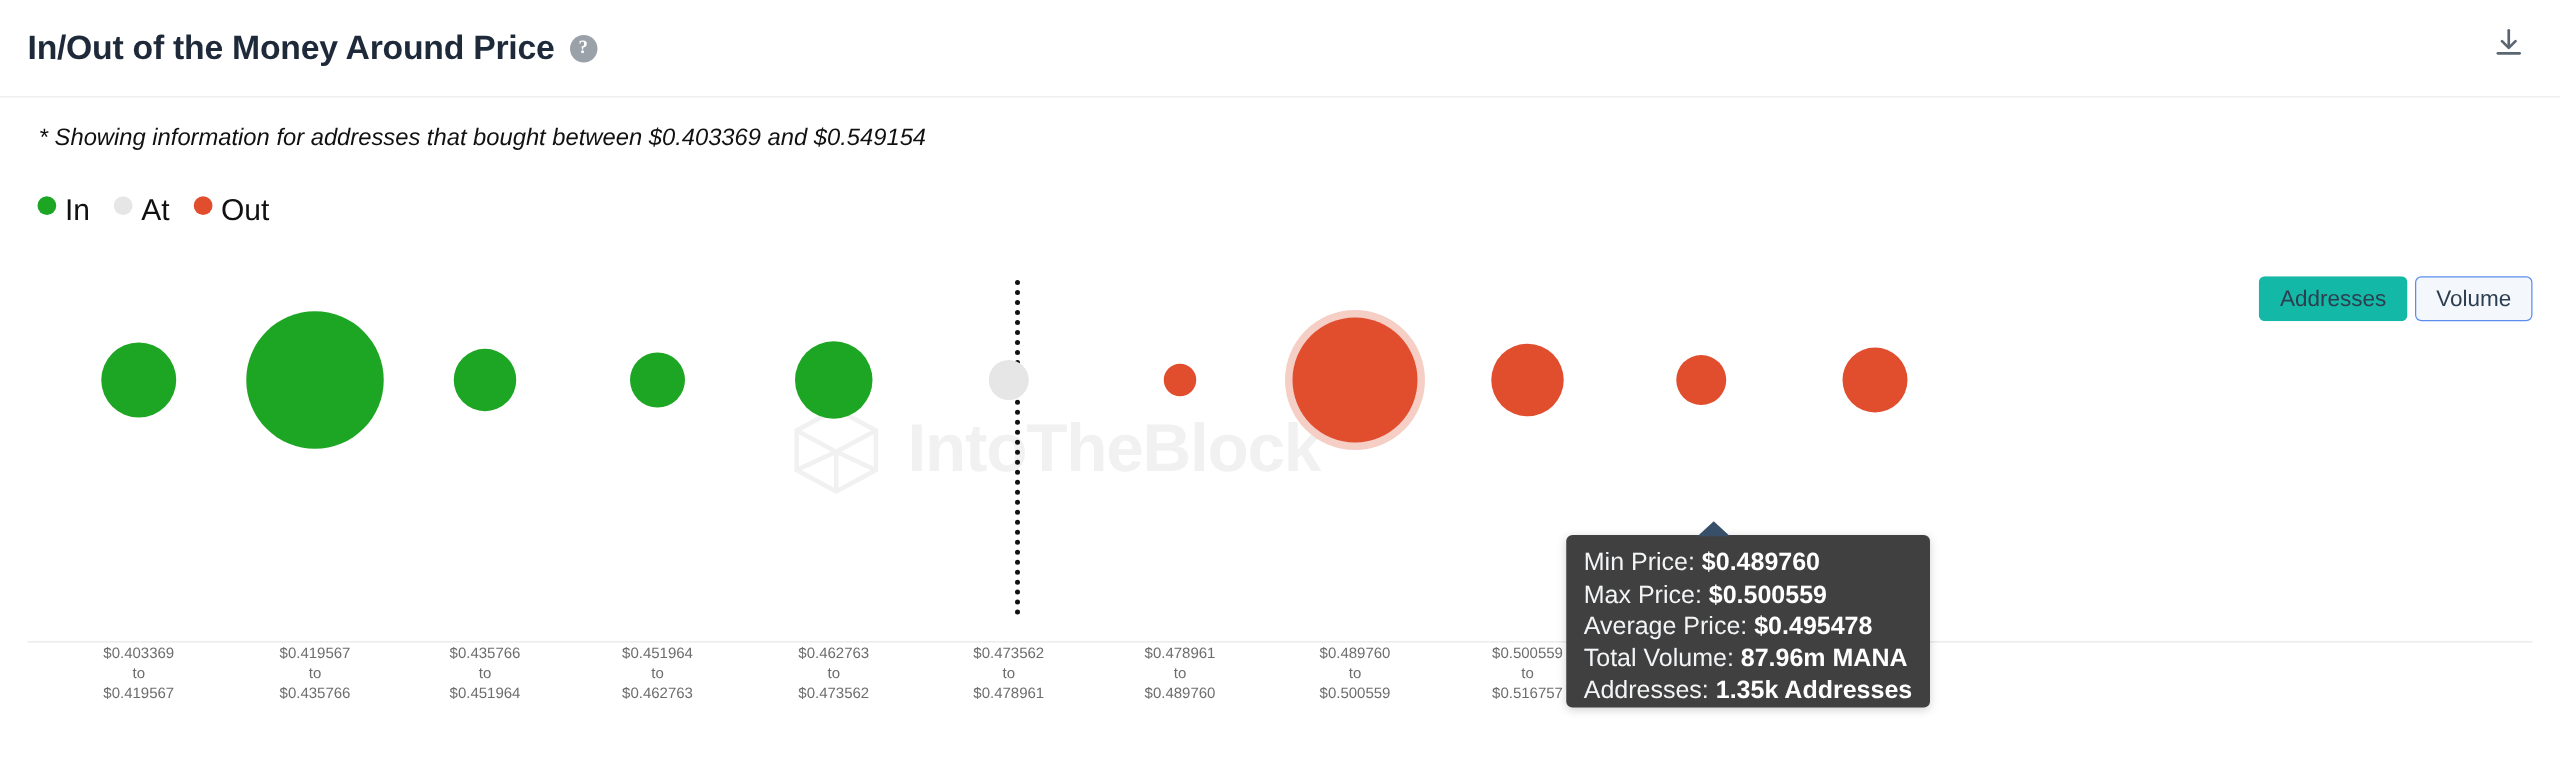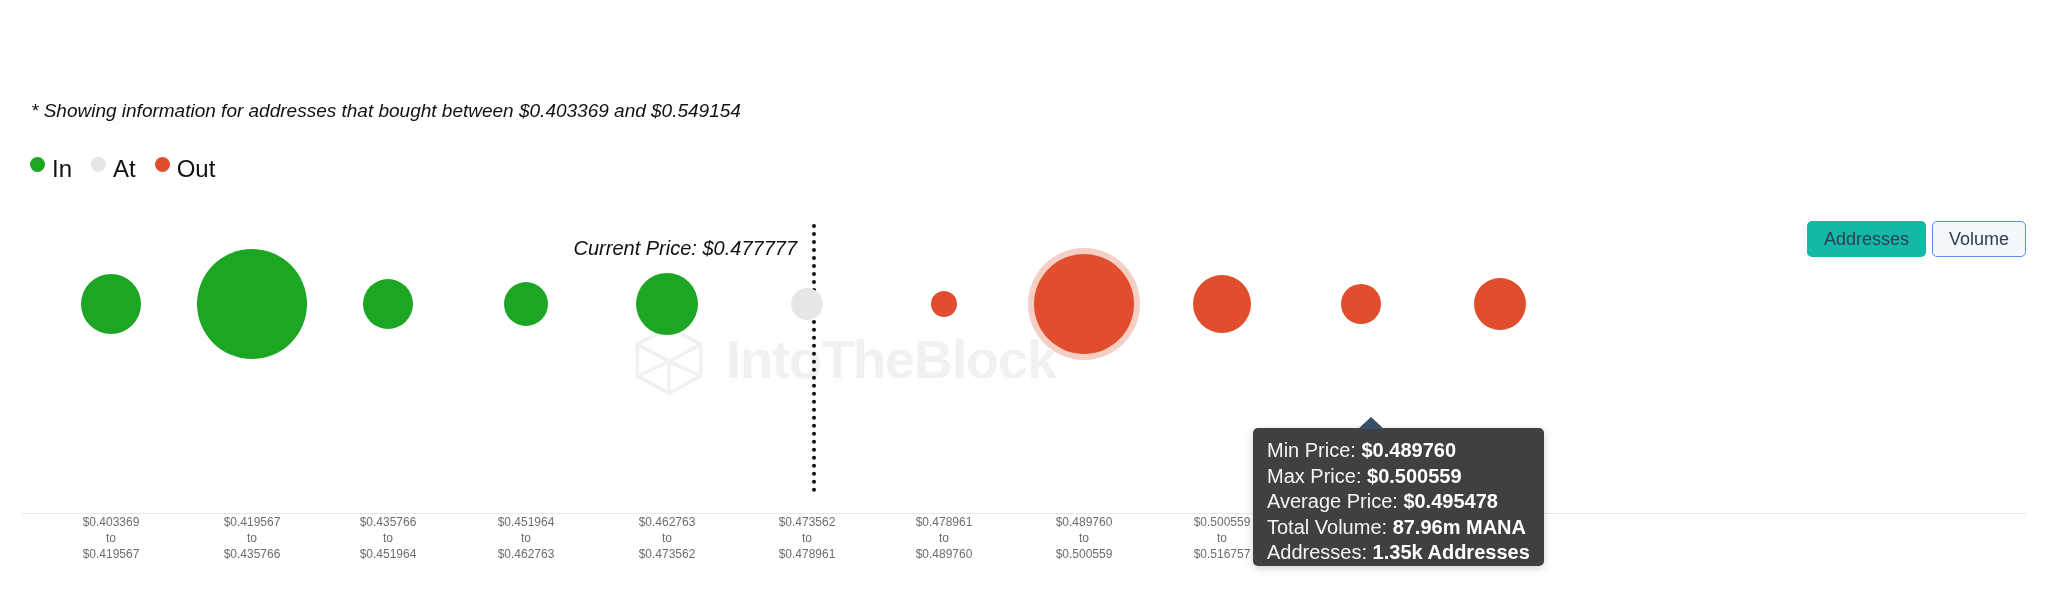--- a/index.html
+++ b/index.html
@@ -124,20 +124,31 @@
     border-left: 13px solid transparent;
     border-right: 13px solid transparent;
     border-bottom: 12px solid #384f69;
   }
 </style>
 </head>
 <body>
 
 <div class="widget">
 
+  <div class="header">
+    <div class="title">In/Out of the Money Around Price</div>
+    <div class="help-icon">?</div>
+    <div class="dl-btn">
+      <svg width="26" height="26" viewBox="0 0 24 24" fill="none" stroke="#5b6670" stroke-width="2" stroke-linecap="round" stroke-linejoin="round">
+        <path d="M12 3v12"></path>
+        <path d="M7 11l5 5 5-5"></path>
+        <path d="M4 20h16"></path>
+      </svg>
+    </div>
+  </div>
 
   <div class="subtitle">* Showing information for addresses that bought between $0.403369 and $0.549154</div>
 
   <div class="legend">
     <div class="legend-item">
       <span class="legend-dot" style="background:#1da524"></span>
       <span class="legend-label">In</span>
     </div>
     <div class="legend-item" style="margin-left:10px">
       <span class="legend-dot" style="background:#e6e6e6"></span>
@@ -160,21 +171,20 @@
       <svg width="78" height="78" viewBox="0 0 64 64" fill="none" stroke="#f1f1f1" stroke-width="3">
         <polygon points="32,6 58,20 58,46 32,60 6,46 6,20"></polygon>
         <path d="M6 20 L32 34 L58 20"></path>
         <path d="M32 34 L32 60"></path>
         <path d="M6 46 L32 34 L58 46"></path>
       </svg>
       <span class="wm-text">IntoTheBlock</span>
     </div>
 
     <div class="price-line" style="left:790px;"></div>
-    <div class="price-label" style="left:775px; top:-10px;">Current Price: $0.477777</div>
 
     <div class="bubble" style="left:89px;  top:46px;  width:60px;  height:60px;  background:#1da524;"></div>
     <div class="bubble" style="left:230px; top:46px;  width:110px; height:110px; background:#1da524;"></div>
     <div class="bubble" style="left:366px; top:46px;  width:50px;  height:50px;  background:#1da524;"></div>
     <div class="bubble" style="left:504px; top:46px;  width:44px;  height:44px;  background:#1da524;"></div>
     <div class="bubble" style="left:645px; top:46px;  width:62px;  height:62px;  background:#1da524;"></div>
     <div class="bubble" style="left:785px; top:46px;  width:32px;  height:32px;  background:#e6e6e6;"></div>
     <div class="bubble" style="left:922px; top:46px;  width:26px;  height:26px;  background:#e04e2e;"></div>
     <div class="bubble-halo" style="left:1062px; top:46px; width:112px; height:112px;"></div>
     <div class="bubble" style="left:1062px; top:46px; width:100px; height:100px; background:#e04e2e;"></div>

